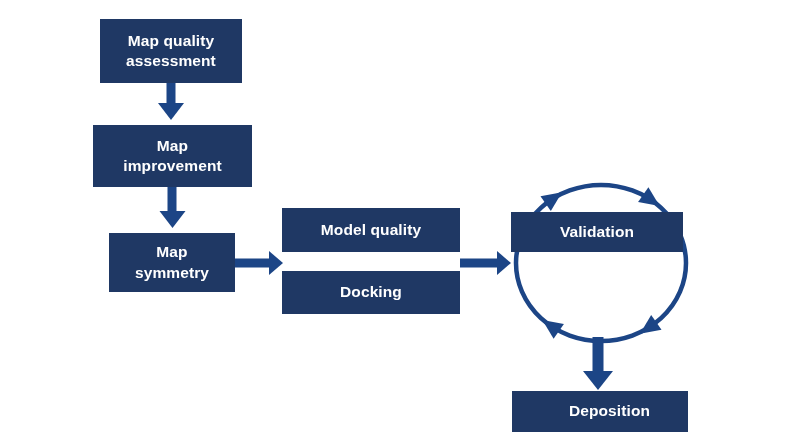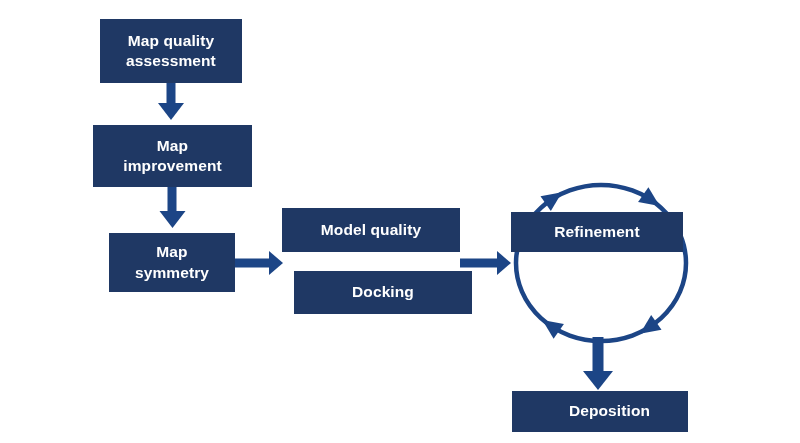--- a/index.html
+++ b/index.html
@@ -41,21 +41,21 @@
     font-size: 15.5px;
     font-weight: 700;
     line-height: 1.32;
     white-space: pre-line;
     letter-spacing: 0.1px;
   }
   .node-map-quality     { left: 100px; top: 19px;  width: 142px; height: 64px; }
   .node-map-improvement { left: 93px;  top: 125px; width: 159px; height: 62px; }
   .node-map-symmetry    { left: 109px; top: 233px; width: 126px; height: 59px; }
   .node-model-building  { left: 282px; top: 208px; width: 178px; height: 44px; }
-  .node-docking         { left: 282px; top: 271px; width: 178px; height: 43px; margin-left: 12px; }
+  .node-docking         { left: 282px; top: 271px; width: 178px; height: 43px; }
   .node-refinement      { left: 511px; top: 212px; width: 172px; height: 40px; }
   .node-validation      { left: 511px; top: 275px; width: 172px; height: 39px; }
   .node-deposition      { left: 512px; top: 391px; width: 176px; height: 41px; padding-left: 19px; }
 </style>
 </head>
 <body>
 
 <div class="canvas">
 
   <svg class="arrow-layer" width="800" height="443" viewBox="0 0 800 443" xmlns="http://www.w3.org/2000/svg">
@@ -99,18 +99,18 @@
   <div class="node node-map-improvement">Map
 improvement</div>
 
   <div class="node node-map-symmetry">Map
 symmetry</div>
 
   <div class="node node-model-building">Model quality</div>
 
   <div class="node node-docking">Docking</div>
 
-  <div class="node node-refinement">Refinement</div>
+  <div class="node node-refinement">Validation</div>
 
 
   <div class="node node-deposition">Deposition</div>
 
 </div>
 
 </body></html>

